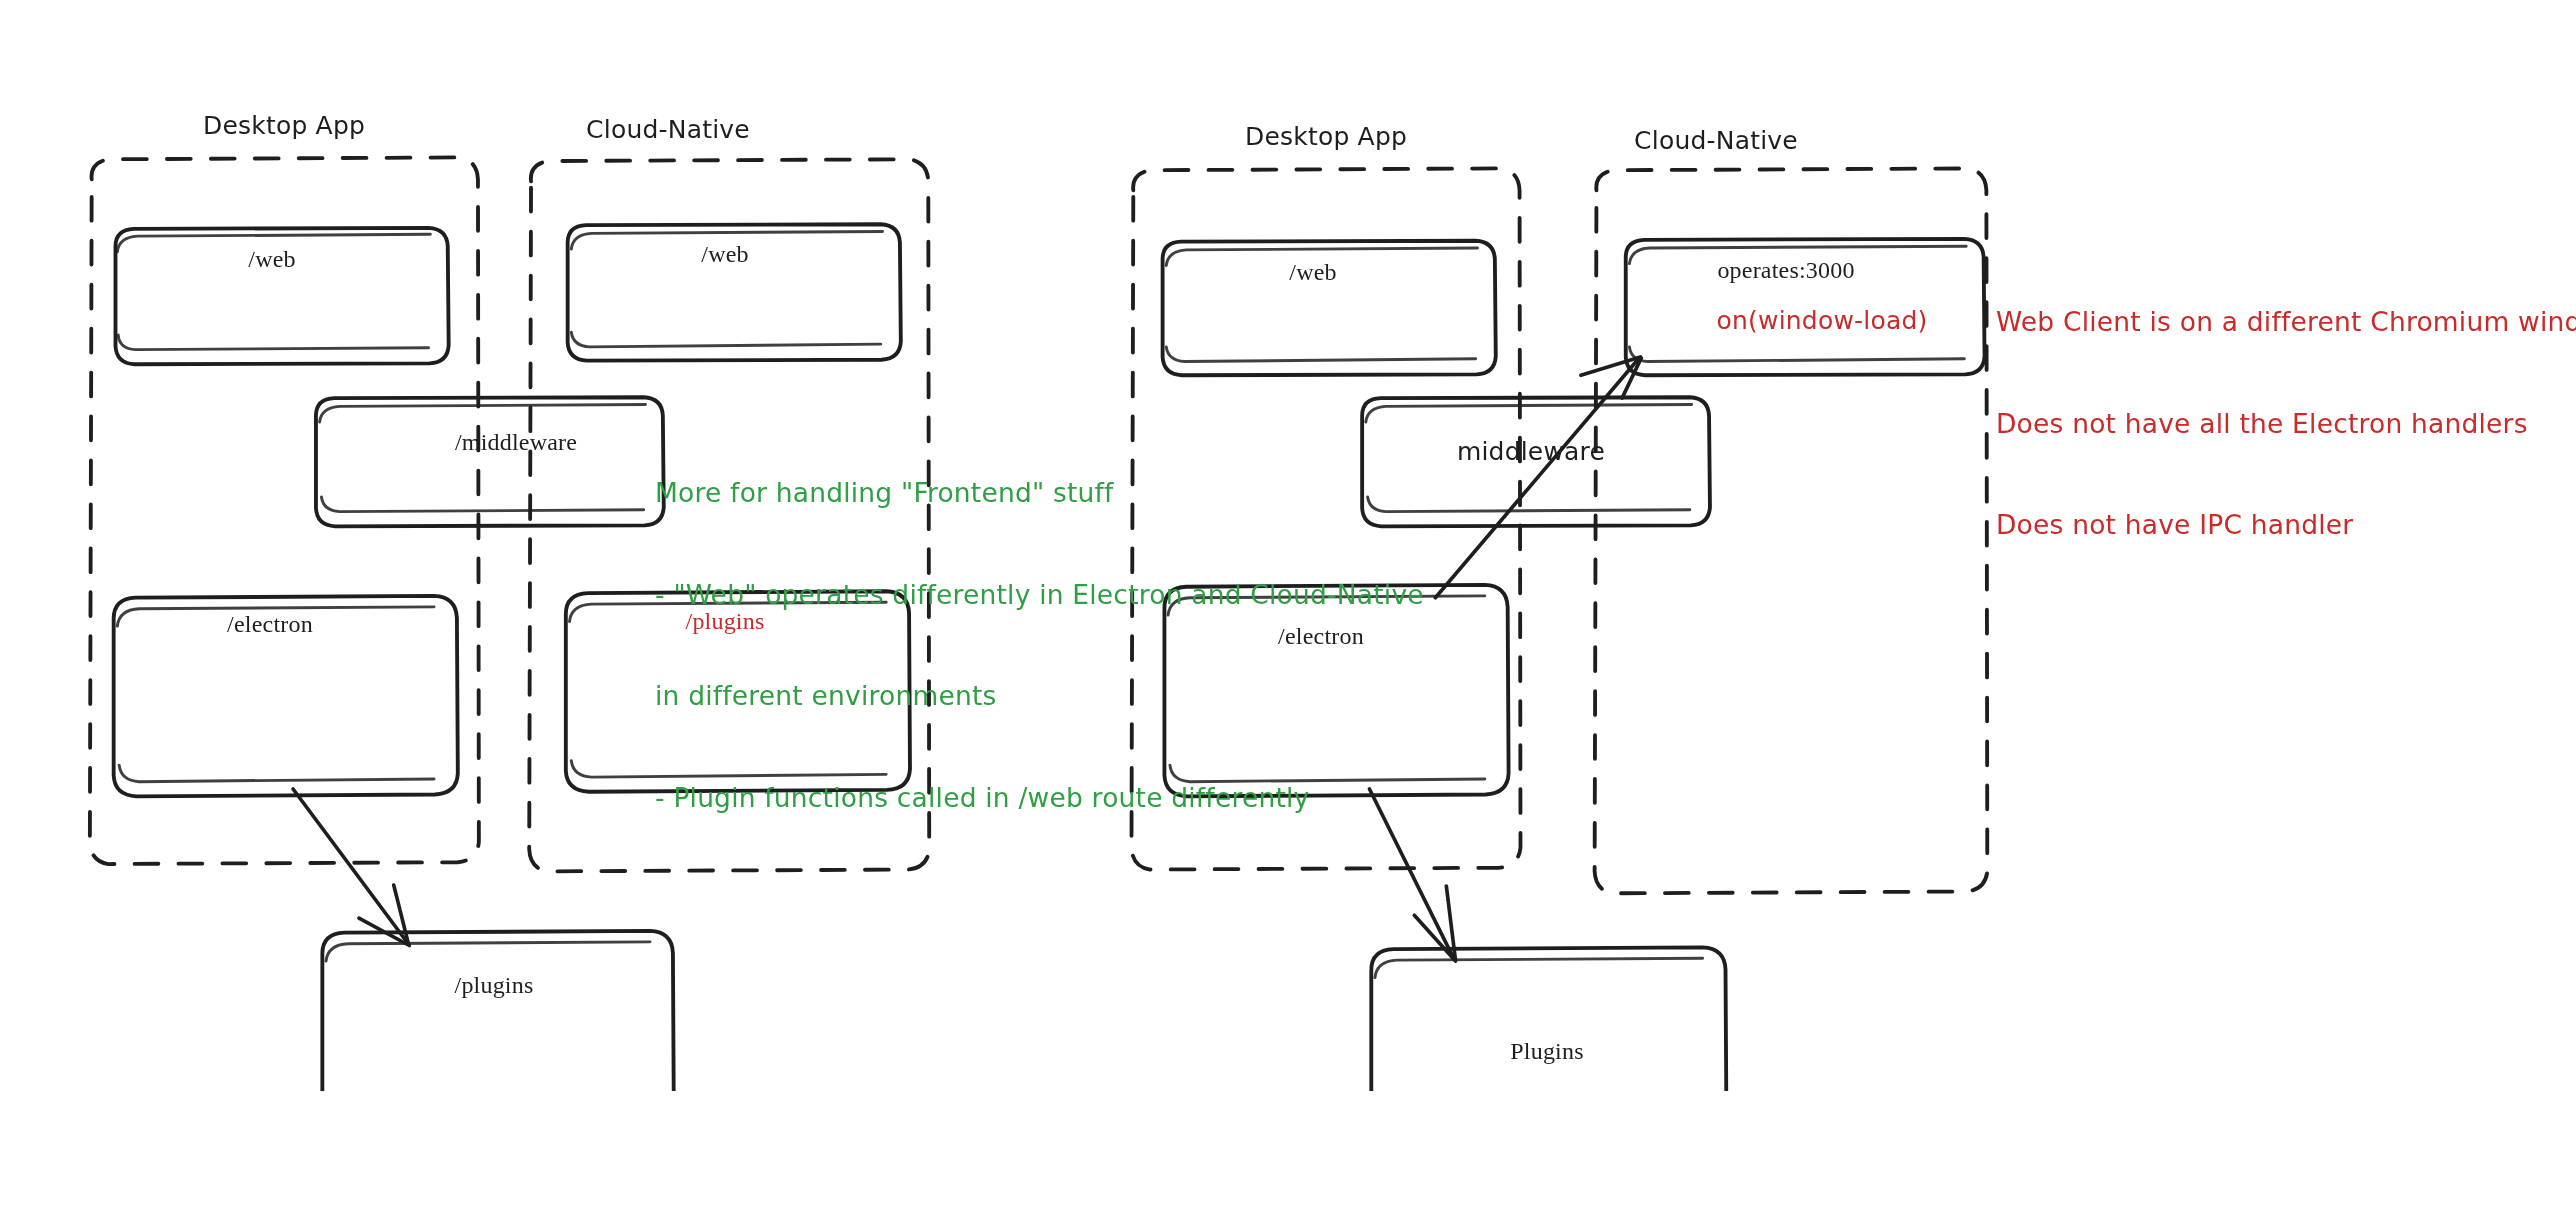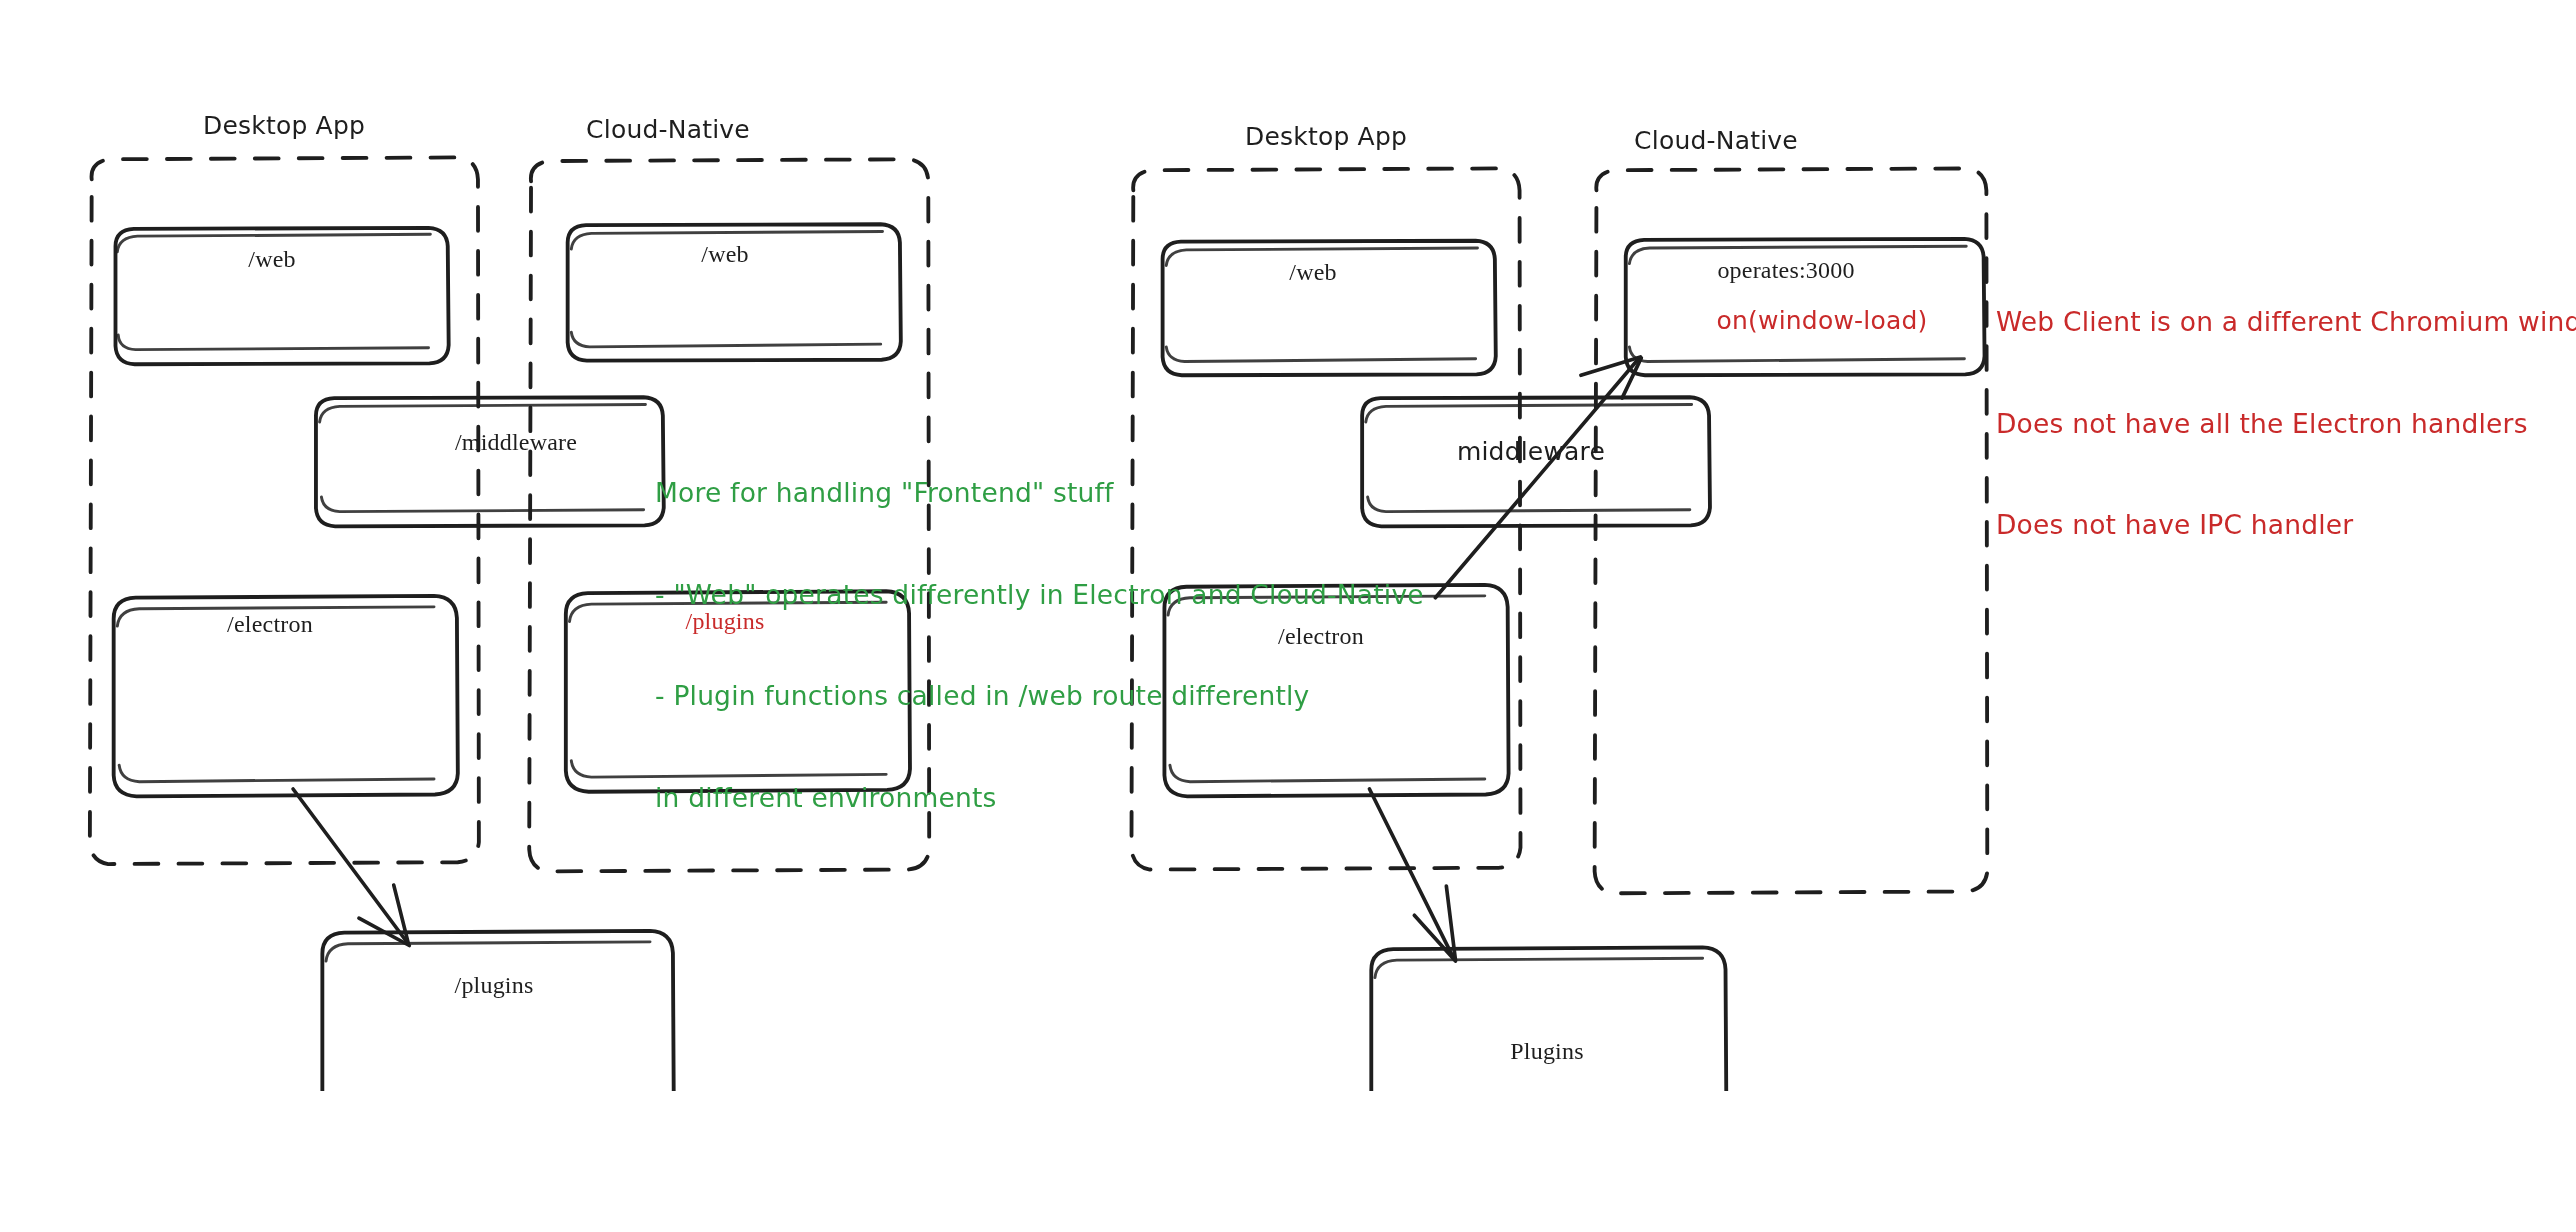--- a/index.html
+++ b/index.html
@@ -188,22 +188,22 @@
   <div class="txt box-label" style="left:272px; top:244px;">/web</div>
   <div class="txt box-label" style="left:725px; top:239px;">/web</div>
   <div class="txt box-label" style="left:516px; top:427px;">/middleware</div>
   <div class="txt box-label" style="left:270px; top:609px;">/electron</div>
   <div class="txt box-label label-red" style="left:725px; top:606px;">/plugins</div>
   <div class="txt box-label" style="left:494px; top:970px;">/plugins</div>
 
   <div class="txt note note-green" style="left:655px; top:408px;">
     <div>More for handling "Frontend" stuff</div>
     <div>- "Web" operates differently in Electron and Cloud-Native</div>
+    <div>in different environments</div>
     <div>- Plugin functions called in /web route differently</div>
-    <div>in different environments</div>
   </div>
 
   <div class="txt group-label" style="left:1326px; top:121px;">Desktop App</div>
   <div class="txt group-label" style="left:1716px; top:125px;">Cloud-Native</div>
 
   <div class="txt box-label" style="left:1313px; top:257px;">/web</div>
   <div class="txt box-label" style="left:1786px; top:255px;">operates:3000</div>
   <div class="txt box-label-sm label-red" style="left:1822px; top:305px;">on(window-load)</div>
   <div class="txt box-label-sm" style="left:1531px; top:436px;">middleware</div>
   <div class="txt box-label" style="left:1321px; top:621px;">/electron</div>

